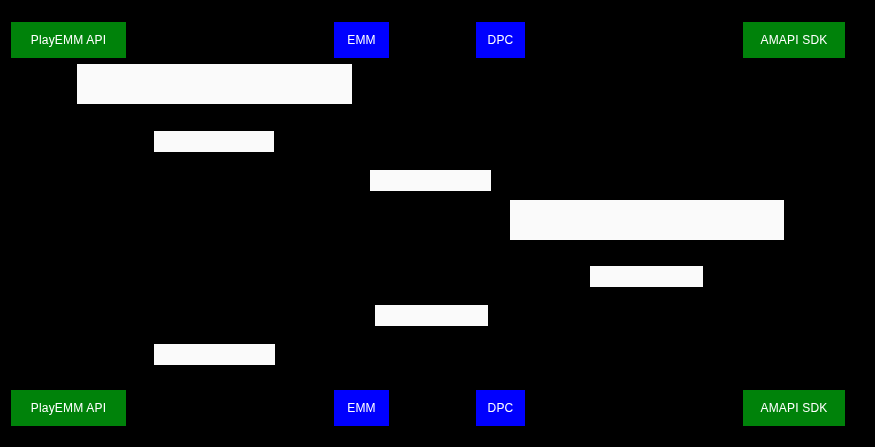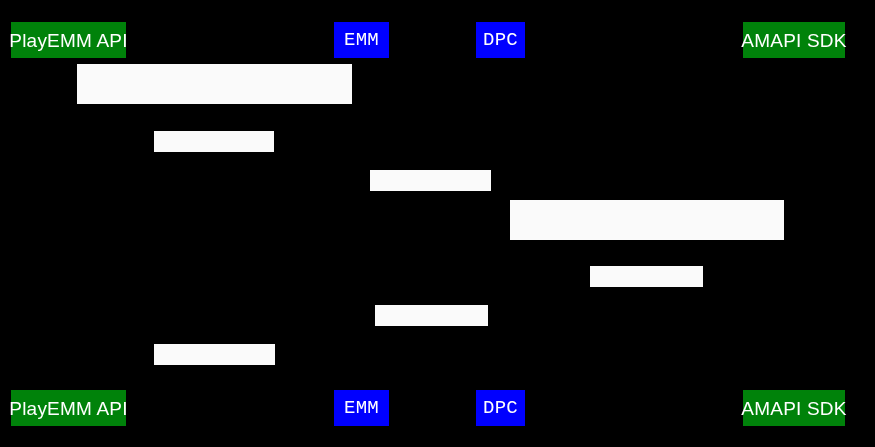--- a/index.html
+++ b/index.html
@@ -19,32 +19,32 @@
     overflow: hidden;
   }
   
   .participant {
     position: absolute;
     box-sizing: border-box;
     display: flex;
     align-items: center;
     justify-content: center;
     color: #ffffff;
-    font-size: 19px;
+    font-size: 12px;
     line-height: 1;
     letter-spacing: 0.2px;
     white-space: nowrap;
     height: 36px;
     top: 22px;
   }
   .participant.foot {
     top: 390px;
   }
   .p-green { background: #00820a; }
-  .p-blue  { background: #0000ff; font-family: Liberation Mono, monospace; }
+  .p-blue  { background: #0000ff; }
 
   
   .msg {
     position: absolute;
     box-sizing: border-box;
     background: #fafafa;
     color: #000000;
     font-size: 14.5px;
     line-height: 19px;
     text-align: center;

